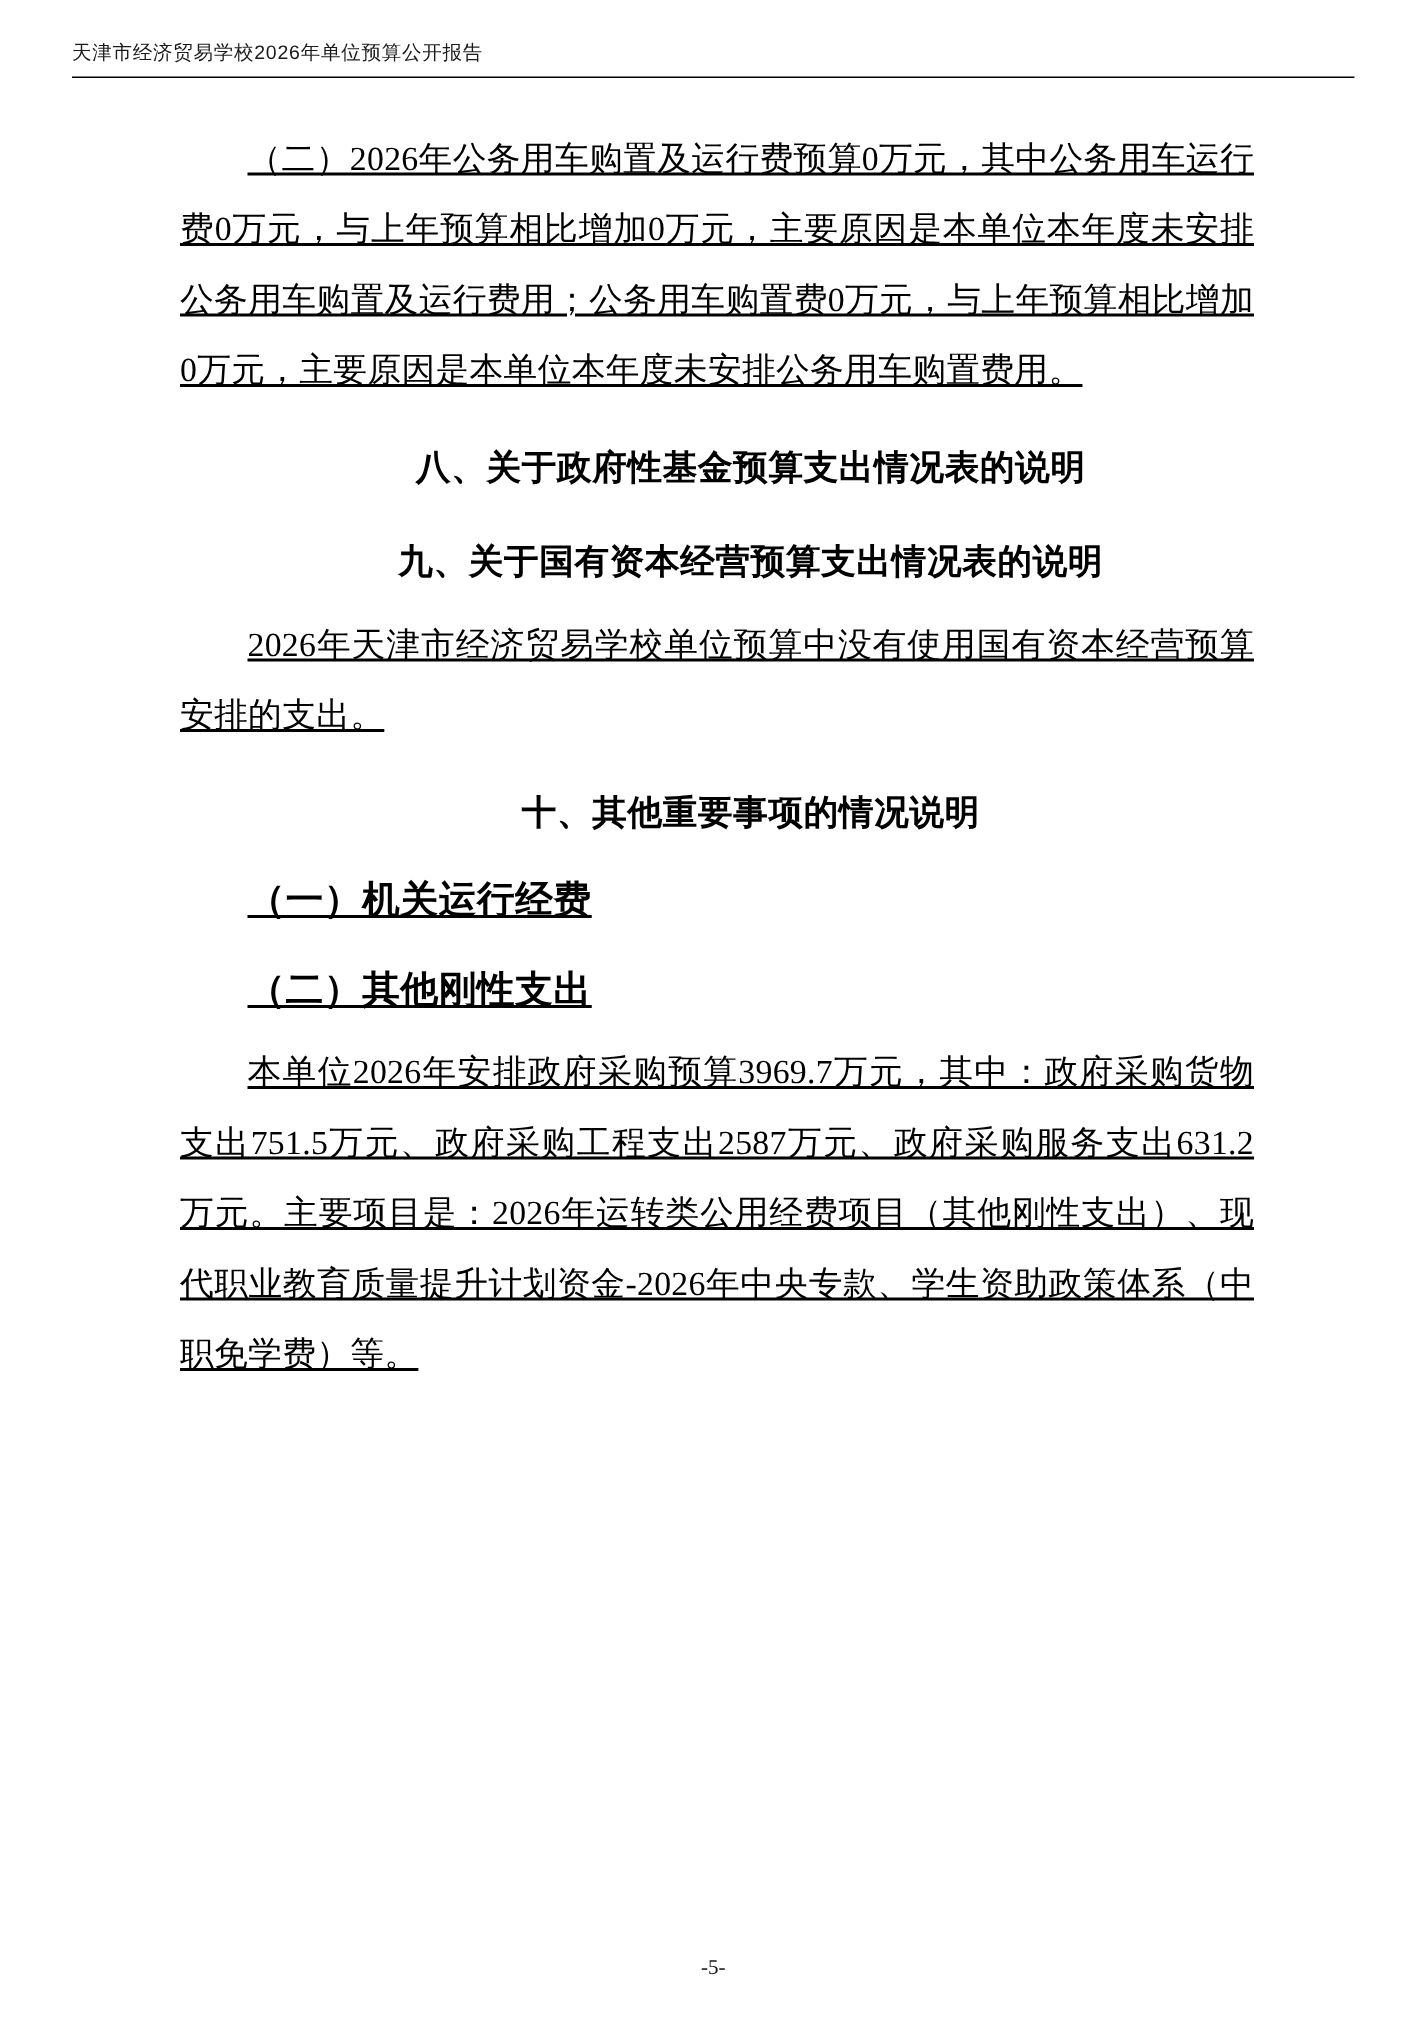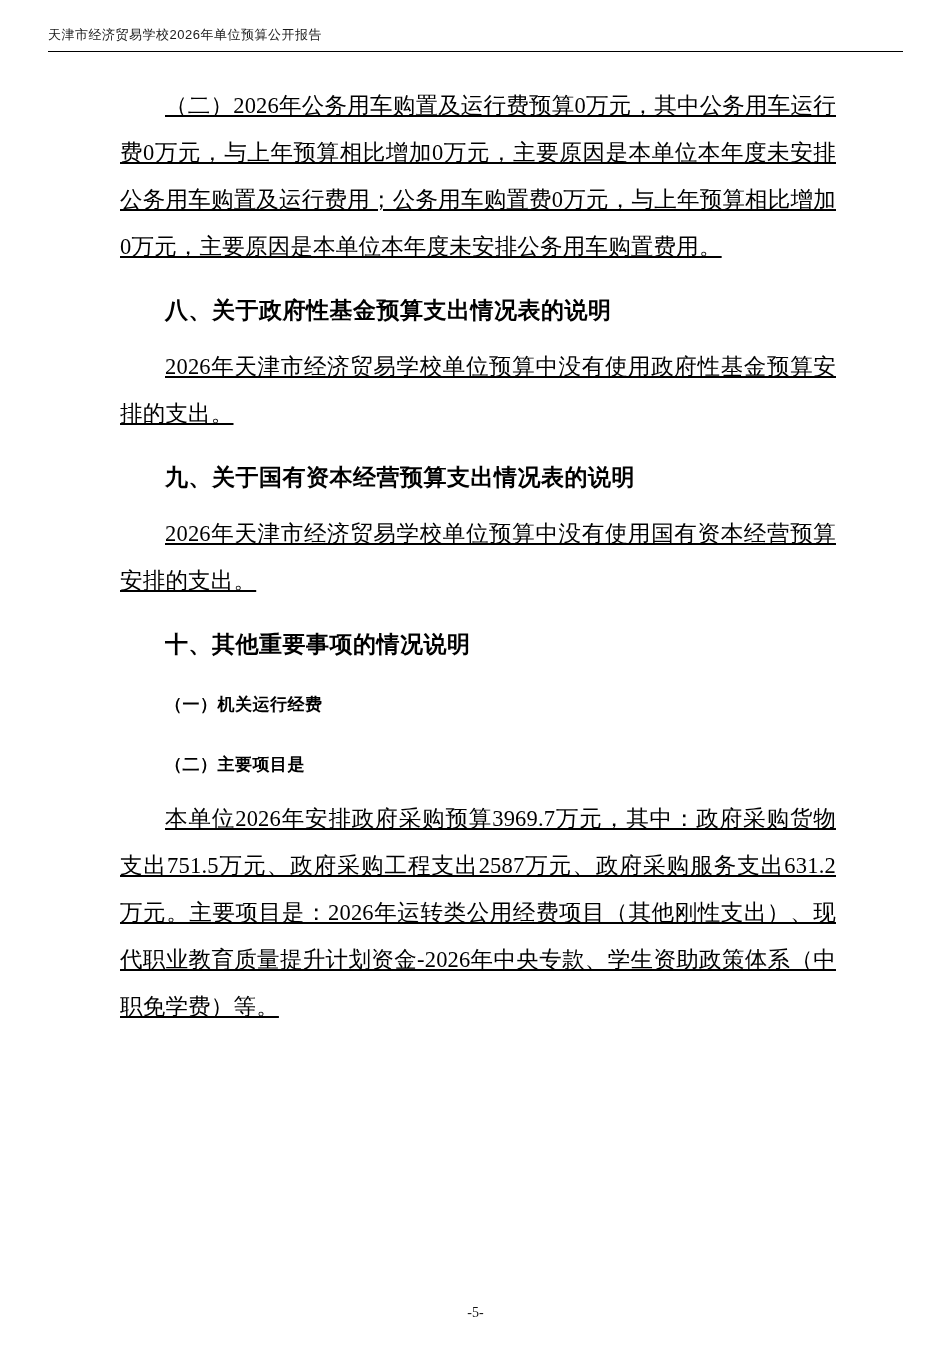--- a/index.html
+++ b/index.html
@@ -51,31 +51,33 @@
     text-indent: 45px;
     letter-spacing: 0.2px;
     text-decoration: underline;
   }
   h2.section-head {
     margin: 19px 0 10px 0;
     font-size: 23px;
     line-height: 44px;
     text-indent: 45px;
     font-weight: bold;
-    font-family: Liberation Serif, serif;
+    font-family: Liberation Sans, sans-serif;
     letter-spacing: 0.5px;
+    text-align: center;
   }
   h3.sub-head {
     margin: 16px 0 8px 0;
-    font-size: 17px;
+    font-size: 25px;
     line-height: 44px;
     text-indent: 45px;
     font-weight: bold;
     font-family: "Liberation Serif", "DejaVu Serif", serif;
     letter-spacing: 0.5px;
+    text-decoration: underline;
   }
   .footer {
     position: absolute;
     bottom: 26px;
     left: 0;
     width: 951px;
     text-align: center;
     font-size: 14px;
     font-family: "Liberation Serif", "DejaVu Serif", serif;
     color: #111111;
@@ -89,32 +91,31 @@
   <div class="header">天津市经济贸易学校2026年单位预算公开报告</div>
   <div class="header-rule"></div>
 
   <div class="content">
 
     <p class="body-text">（二）2026年公务用车购置及运行费预算0万元，其中公务用车运行费0万元，与上年预算相比增加0万元，主要原因是本单位本年度未安排公务用车购置及运行费用；公务用车购置费0万元，与上年预算相比增加0万元，主要原因是本单位本年度未安排公务用车购置费用。</p>
 
 
     <h2 class="section-head">八、关于政府性基金预算支出情况表的说明</h2>
 
-    <p class="body-text">2026年天津市经济贸易学校单位预算中没有使用政府性基金预算安排的支出。</p>
 
     <h2 class="section-head">九、关于国有资本经营预算支出情况表的说明</h2>
 
     <p class="body-text">2026年天津市经济贸易学校单位预算中没有使用国有资本经营预算安排的支出。</p>
 
     <h2 class="section-head">十、其他重要事项的情况说明</h2>
 
     <h3 class="sub-head">（一）机关运行经费</h3>
 
 
-    <h3 class="sub-head">（二）主要项目是</h3>
+    <h3 class="sub-head">（二）其他刚性支出</h3>
 
     <p class="body-text">本单位2026年安排政府采购预算3969.7万元，其中：政府采购货物支出751.5万元、政府采购工程支出2587万元、政府采购服务支出631.2万元。主要项目是：2026年运转类公用经费项目（其他刚性支出）、现代职业教育质量提升计划资金-2026年中央专款、学生资助政策体系（中职免学费）等。</p>
 
 
   </div>
 
   <div class="footer">-5-</div>
 
 </div>
 

